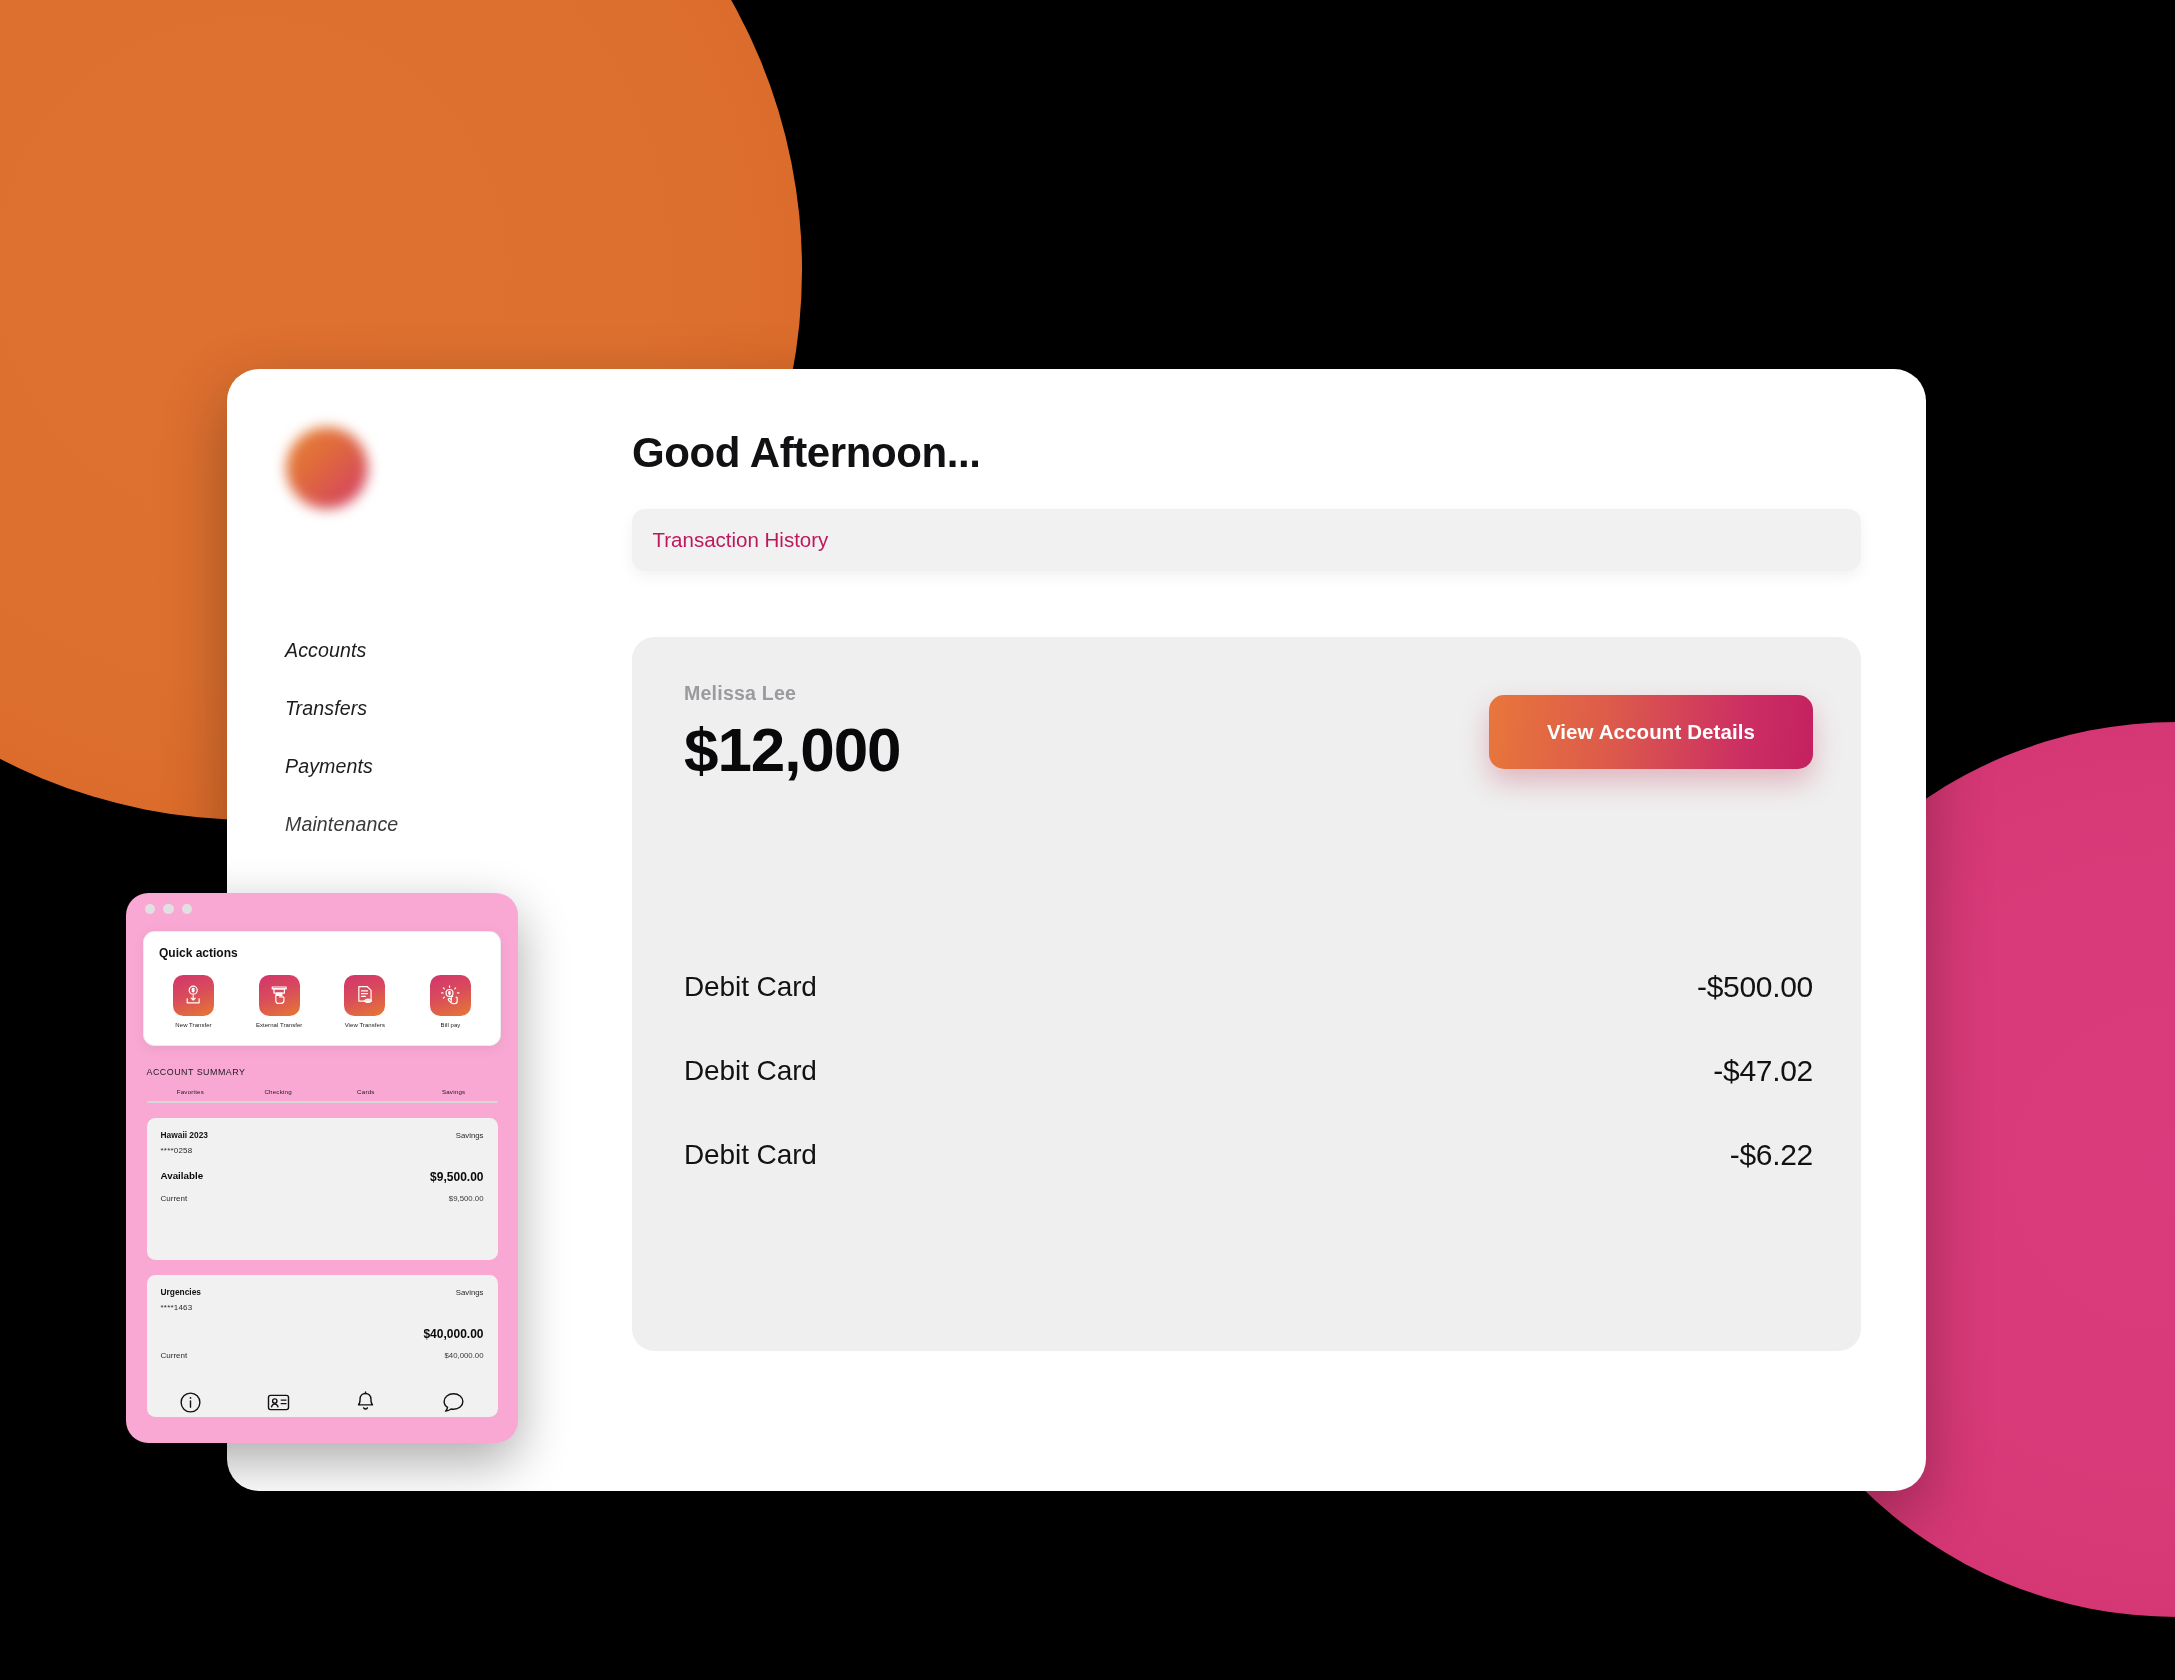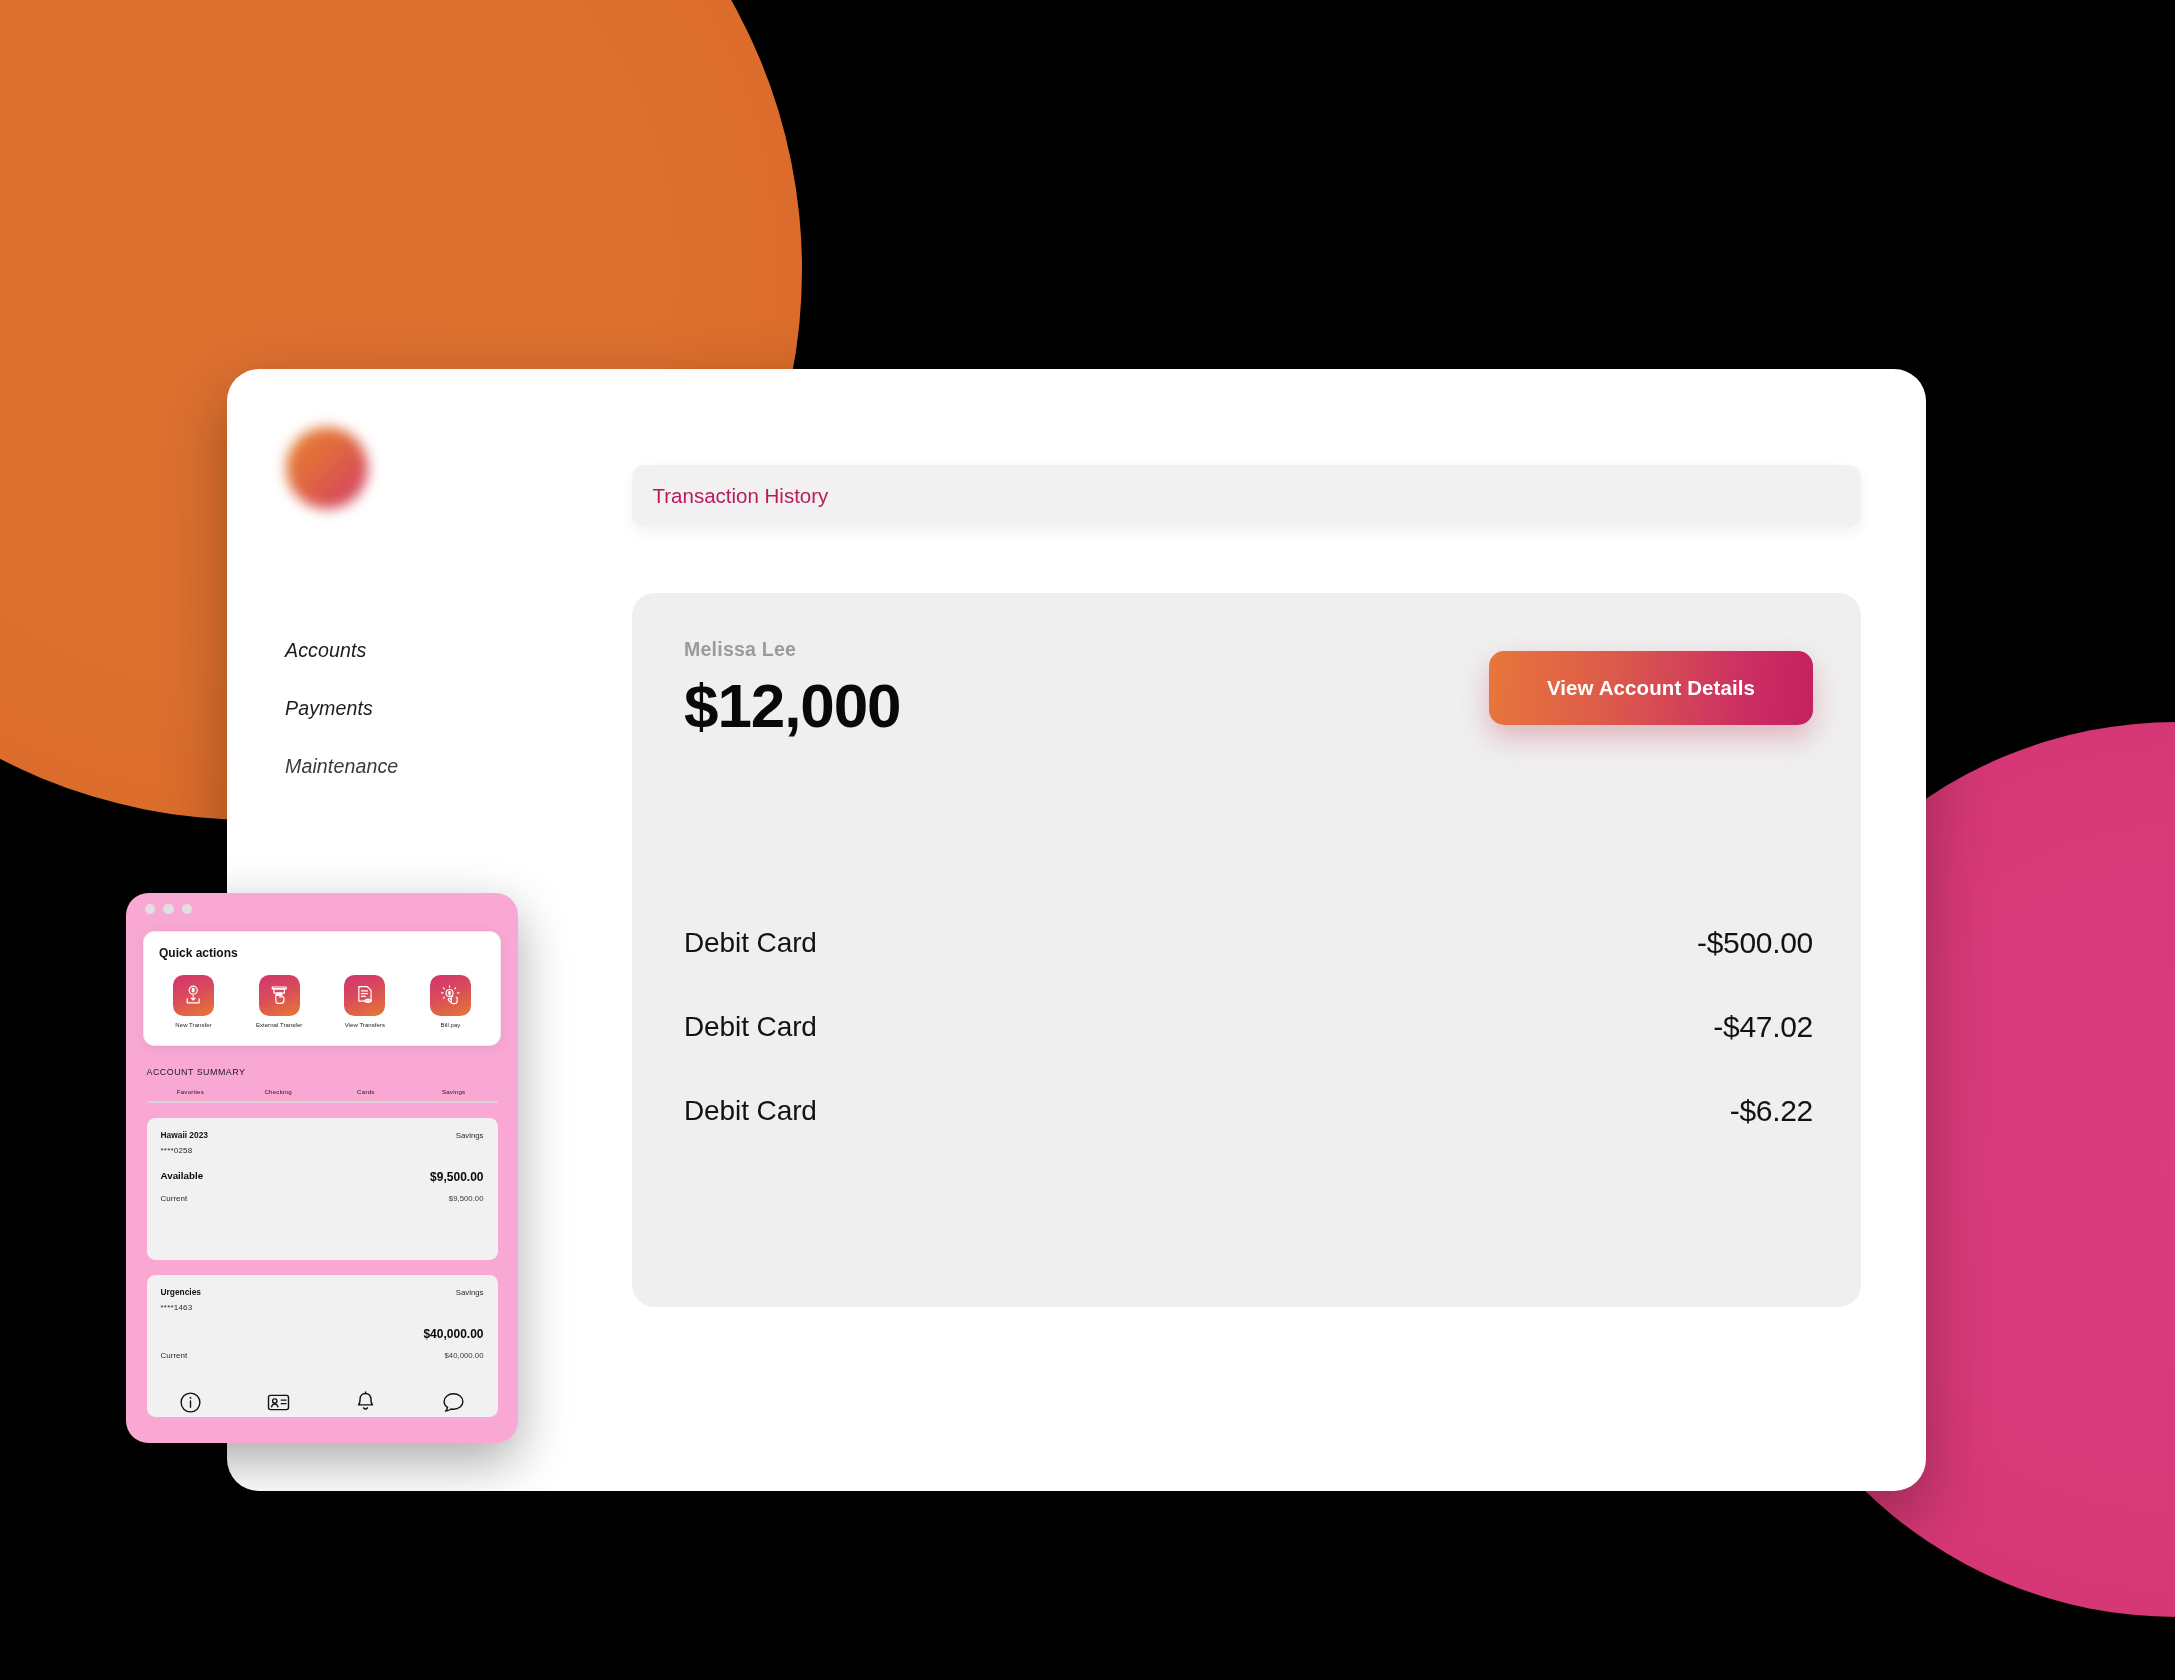--- a/index.html
+++ b/index.html
@@ -257,29 +257,33 @@
 
   <div id="desktop-window">
 
     <div id="desktop-sidebar">
       <div id="brand-avatar"></div>
       <nav id="sidebar-nav">
         <div class="nav-item">
           <span>Accounts</span>
         </div>
         <div class="nav-item">
+          <span>Transfers</span>
+        </div>
+        <div class="nav-item">
           <span>Payments</span>
         </div>
         <div class="nav-item muted">
           <span>Maintenance</span>
         </div>
       </nav>
     </div>
 
     <div id="desktop-main">
+      <h1 id="greeting">Good Afternoon...</h1>
 
       <div id="txn-search">
         <span id="txn-search-placeholder">Transaction History</span>
       </div>
 
       <div id="account-panel">
         <div id="account-owner">Melissa Lee</div>
         <div id="account-balance">$12,000</div>
 
         <button id="view-details-button">View Account Details</button>

